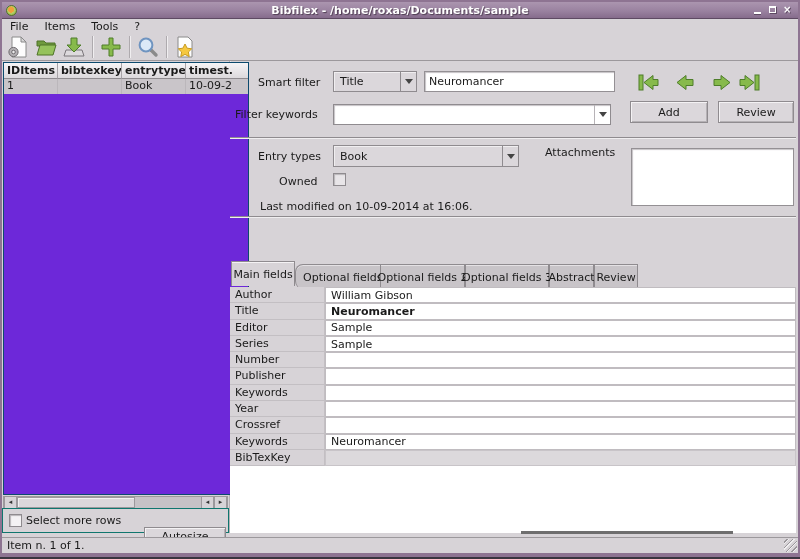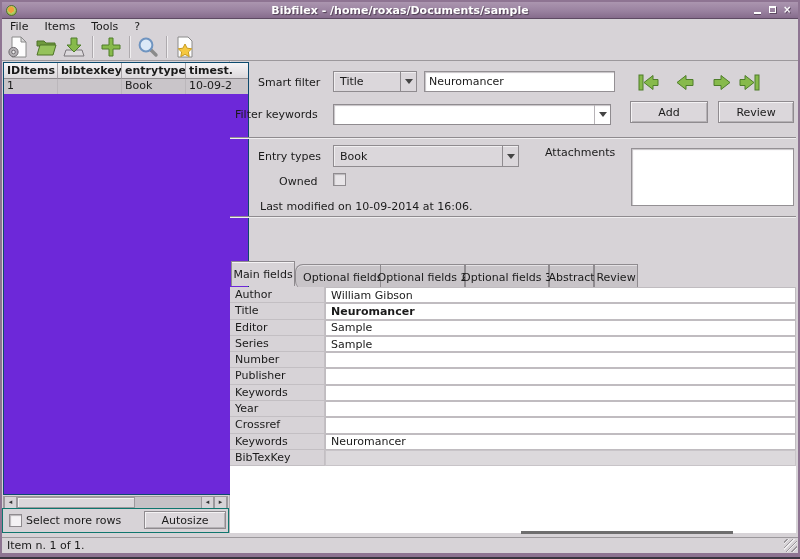--- a/index.html
+++ b/index.html
@@ -51,21 +51,21 @@
   .sb-track { flex:1 1 auto; position:relative; }
   .sb-thumb { position:absolute; left:0; top:0; bottom:0; width:64%; background:#dbd7db;
     border:1px solid #9c989c; box-shadow:inset 1px 1px 0 #f2f0f2; }
 
   .left-footer { position:absolute; left:0; top:447px; width:227px; height:25px;
     border:1px solid #0f766e; background:#d7d3d7; display:flex; align-items:center; }
   .checkbox { width:13px; height:13px; background:#f4f2f4; border:1px solid #8f8b8f;
     box-shadow:inset 1px 1px 1px #b9b5b9; margin:0 4px 0 6px; }
   .btn { background:#dbd7db; border:1px solid #8f8b8f; box-shadow:inset 1px 1px 0 #f4f2f4, inset -1px -1px 0 #b5b1b5;
     font-size:11px; display:flex; align-items:center; justify-content:center; font-family:inherit; color:#1a1a1a; }
-  .autosize-btn { position:absolute; left:141px; top:2px; width:82px; height:18px; }
+  .autosize-btn { position:absolute; left:141px; top:18px; width:82px; height:18px; }
 
   
   .rlabel { position:absolute; white-space:nowrap; }
   .entry { position:absolute; background:#fff; border:1px solid #949094; box-shadow:inset 1px 1px 1px #c6c2c6;
     font-family:inherit; font-size:11px; padding:0 4px; color:#1a1a1a; }
   .combo { position:absolute; background:#dbd7db; border:1px solid #8f8b8f; display:flex; align-items:center;
     box-shadow:inset 1px 1px 0 #f0eef0; }
   .combo .sel { flex:1 1 auto; padding:0 6px; overflow:hidden; white-space:nowrap; }
   .combo .arrow-box { flex:0 0 16px; align-self:stretch; border-left:1px solid #8f8b8f;
     display:flex; align-items:center; justify-content:center; }

